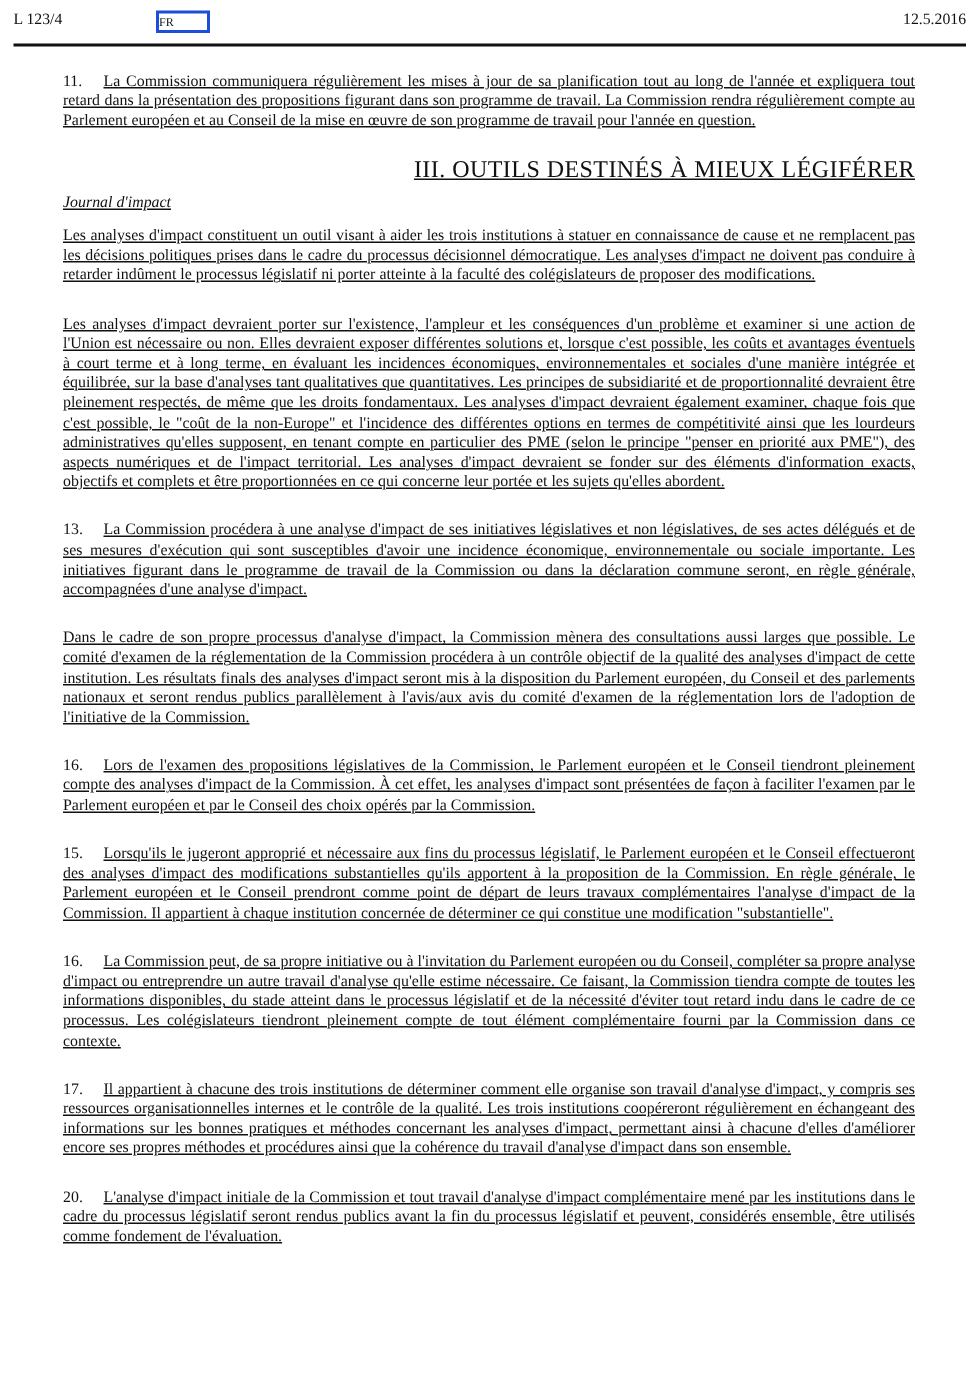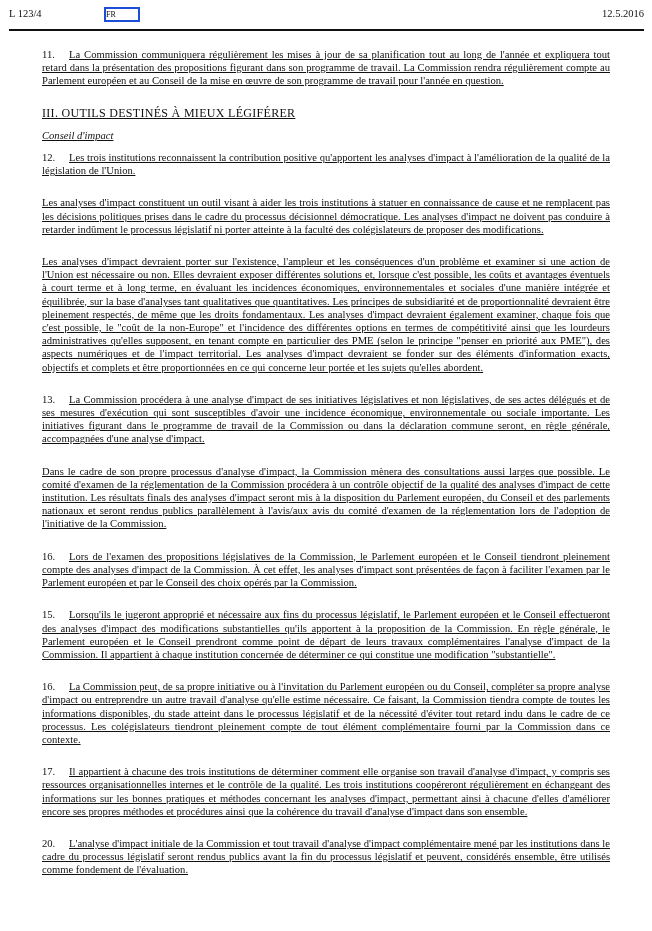--- a/index.html
+++ b/index.html
@@ -7,40 +7,39 @@
     .header { position: absolute; left: 9px; right: 8px; top: 6px; height: 16px; font-size: 10.5px; }
     .header .ref { position: absolute; left: 0; top: 2px; }
     .header .lang { position: absolute; left: 95px; top: 1px; width: 32px; height: 11px; border: 2px solid #1d4ed8; font-size: 8px; text-align: left; line-height: 11px; }
     .header .title { position: absolute; left: 0; right: 0; top: 2px; text-align: center; }
     .header .date { position: absolute; right: 0; top: 2px; font-family: Liberation Serif, serif; }
     .rule { position: absolute; left: 9px; right: 8px; top: 29px; height: 2px; background: #111; }
     .content { position: absolute; left: 42px; width: 568px; top: 48px; font-size: 10.6px; line-height: 13.2px; text-decoration: underline; }
     .p { text-align: justify; margin: 0 0 13px 0; }
     .p.gap { margin-bottom: 19px; }
     .num { display: inline-block; width: 27px; }
-    .section { text-align: left; font-size: 12px; letter-spacing: 0.3px; margin: 18px 0 9px 0; font-variant: small-caps; }
+    .section { text-align: right; font-size: 16px; letter-spacing: 0.3px; margin: 18px 0 9px 0; font-variant: small-caps; }
     .subhead { font-style: italic; margin: 0 0 9px 0; }
   </style>
 </head>
 <body>
 
 <div class="header">
   <span class="ref">L 123/4</span>
   <span class="lang">FR</span>
   <span class="date">12.5.2016</span>
 </div>
 <div class="rule"></div>
 
 <div class="content">
   <p class="p gap"><span class="num">11.</span><span>La Commission communiquera régulièrement les mises à jour de sa planification tout au long de l'année et expliquera tout retard dans la présentation des propositions figurant dans son programme de travail. La Commission rendra régulièrement compte au Parlement européen et au Conseil de la mise en œuvre de son programme de travail pour l'année en question.</span></p>
 
   <div class="section">III. OUTILS DESTINÉS À MIEUX LÉGIFÉRER</div>
-  <div class="subhead">Conseil d'impact</div>
+  <div class="subhead">Journal d'impact</div>
 
-  <p class="p gap"><span class="num">12.</span><span>Les trois institutions reconnaissent la contribution positive qu'apportent les analyses d'impact à l'amélioration de la qualité de la législation de l'Union.</span></p>
   <p class="p gap"><span>Les analyses d'impact constituent un outil visant à aider les trois institutions à statuer en connaissance de cause et ne remplacent pas les décisions politiques prises dans le cadre du processus décisionnel démocratique. Les analyses d'impact ne doivent pas conduire à retarder indûment le processus législatif ni porter atteinte à la faculté des colégislateurs de proposer des modifications.</span></p>
   <p class="p gap"><span>Les analyses d'impact devraient porter sur l'existence, l'ampleur et les conséquences d'un problème et examiner si une action de l'Union est nécessaire ou non. Elles devraient exposer différentes solutions et, lorsque c'est possible, les coûts et avantages éventuels à court terme et à long terme, en évaluant les incidences économiques, environnementales et sociales d'une manière intégrée et équilibrée, sur la base d'analyses tant qualitatives que quantitatives. Les principes de subsidiarité et de proportionnalité devraient être pleinement respectés, de même que les droits fondamentaux. Les analyses d'impact devraient également examiner, chaque fois que c'est possible, le "coût de la non-Europe" et l'incidence des différentes options en termes de compétitivité ainsi que les lourdeurs administratives qu'elles supposent, en tenant compte en particulier des PME (selon le principe "penser en priorité aux PME"), des aspects numériques et de l'impact territorial. Les analyses d'impact devraient se fonder sur des éléments d'information exacts, objectifs et complets et être proportionnées en ce qui concerne leur portée et les sujets qu'elles abordent.</span></p>
   <p class="p gap"><span class="num">13.</span><span>La Commission procédera à une analyse d'impact de ses initiatives législatives et non législatives, de ses actes délégués et de ses mesures d'exécution qui sont susceptibles d'avoir une incidence économique, environnementale ou sociale importante. Les initiatives figurant dans le programme de travail de la Commission ou dans la déclaration commune seront, en règle générale, accompagnées d'une analyse d'impact.</span></p>
   <p class="p gap"><span>Dans le cadre de son propre processus d'analyse d'impact, la Commission mènera des consultations aussi larges que possible. Le comité d'examen de la réglementation de la Commission procédera à un contrôle objectif de la qualité des analyses d'impact de cette institution. Les résultats finals des analyses d'impact seront mis à la disposition du Parlement européen, du Conseil et des parlements nationaux et seront rendus publics parallèlement à l'avis/aux avis du comité d'examen de la réglementation lors de l'adoption de l'initiative de la Commission.</span></p>
   <p class="p gap"><span class="num">16.</span><span>Lors de l'examen des propositions législatives de la Commission, le Parlement européen et le Conseil tiendront pleinement compte des analyses d'impact de la Commission. À cet effet, les analyses d'impact sont présentées de façon à faciliter l'examen par le Parlement européen et par le Conseil des choix opérés par la Commission.</span></p>
   <p class="p gap"><span class="num">15.</span><span>Lorsqu'ils le jugeront approprié et nécessaire aux fins du processus législatif, le Parlement européen et le Conseil effectueront des analyses d'impact des modifications substantielles qu'ils apportent à la proposition de la Commission. En règle générale, le Parlement européen et le Conseil prendront comme point de départ de leurs travaux complémentaires l'analyse d'impact de la Commission. Il appartient à chaque institution concernée de déterminer ce qui constitue une modification "substantielle".</span></p>
   <p class="p gap"><span class="num">16.</span><span>La Commission peut, de sa propre initiative ou à l'invitation du Parlement européen ou du Conseil, compléter sa propre analyse d'impact ou entreprendre un autre travail d'analyse qu'elle estime nécessaire. Ce faisant, la Commission tiendra compte de toutes les informations disponibles, du stade atteint dans le processus législatif et de la nécessité d'éviter tout retard indu dans le cadre de ce processus. Les colégislateurs tiendront pleinement compte de tout élément complémentaire fourni par la Commission dans ce contexte.</span></p>
   <p class="p gap"><span class="num">17.</span><span>Il appartient à chacune des trois institutions de déterminer comment elle organise son travail d'analyse d'impact, y compris ses ressources organisationnelles internes et le contrôle de la qualité. Les trois institutions coopéreront régulièrement en échangeant des informations sur les bonnes pratiques et méthodes concernant les analyses d'impact, permettant ainsi à chacune d'elles d'améliorer encore ses propres méthodes et procédures ainsi que la cohérence du travail d'analyse d'impact dans son ensemble.</span></p>
   <p class="p gap"><span class="num">20.</span><span>L'analyse d'impact initiale de la Commission et tout travail d'analyse d'impact complémentaire mené par les institutions dans le cadre du processus législatif seront rendus publics avant la fin du processus législatif et peuvent, considérés ensemble, être utilisés comme fondement de l'évaluation.</span></p>
 </div>

